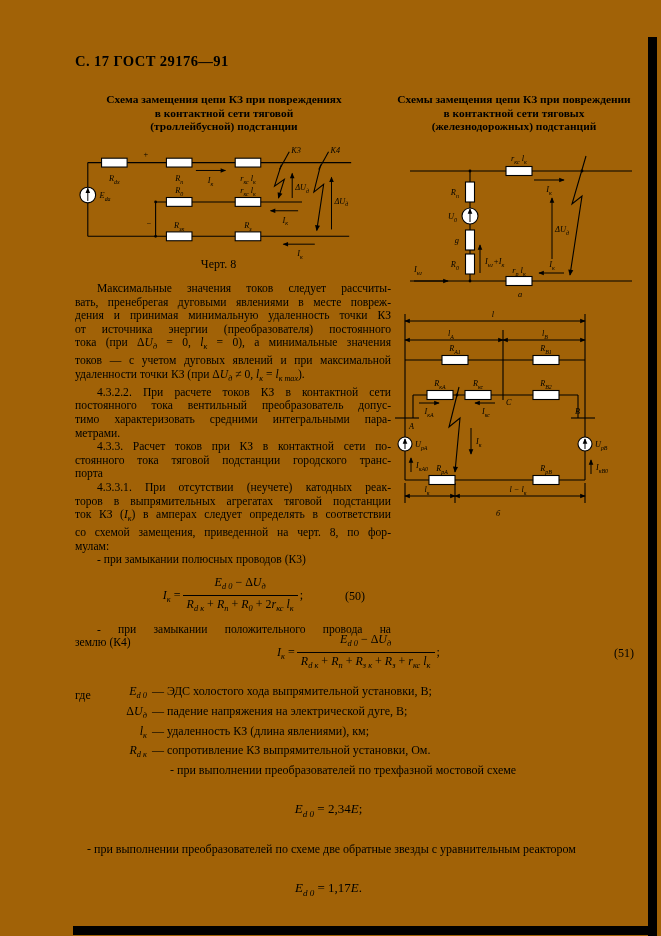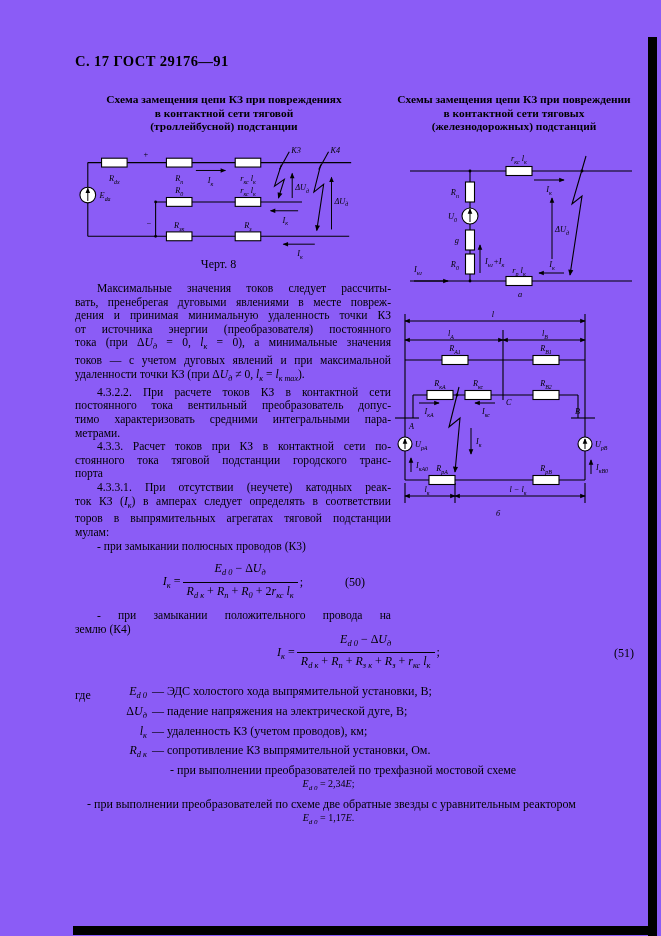--- a/index.html
+++ b/index.html
@@ -1,17 +1,17 @@
 <!DOCTYPE html>
 <html><head>
 <meta charset="utf-8">
 <style>
   html,body{margin:0;padding:0;background:#fff;}
   body{width:661px;height:936px;position:relative;font-family:"Liberation Serif","DejaVu Serif",serif;color:#000;}
-  .page{position:absolute;inset:0;background:#8b5cf6;overflow:hidden;}
+  .page{position:absolute;inset:0;background:#a16207;overflow:hidden;}
 
   #hdr{position:absolute;left:75px;top:53px;font-size:14.6px;font-weight:bold;letter-spacing:.4px;}
 
   .figtitle{position:absolute;font-weight:bold;font-size:11.4px;line-height:13.6px;text-align:center;}
   #ltitle{left:86px;top:93px;width:276px;}
   #rtitle{left:383px;top:93px;width:262px;}
 
   svg{position:absolute;overflow:visible;}
   #fig8{left:76px;top:141px;width:285px;}
   #fig9a{left:402px;top:146px;width:238px;}
@@ -50,21 +50,21 @@
   #widecol{position:absolute;left:75px;top:628px;width:567px;font-size:12px;}
   #f51{margin-top:4px;margin-bottom:10px;}
   .defrow{display:flex;line-height:15.5px;}
   .defterm{flex:none;width:72px;display:flex;justify-content:flex-end;align-items:flex-end;}
   .gde{margin-right:auto;}
   .defdesc{margin-left:5px;flex:1;}
   .wline{margin:0;line-height:15px;}
   #dline1{margin-left:78px;}
   #dline2{margin-left:95px;}
   #dline3{margin-left:12px;margin-top:5px;}
-  .cform{text-align:center;padding-right:60px;margin:0 0;font-size:10px;}
+  .cform{text-align:center;padding-right:60px;margin:23px 0;font-size:13px;}
 
   .scanbar{position:absolute;background:#000;}
   #barR{left:648px;top:37px;width:9px;height:899px;}
   #barB{left:73px;top:926px;width:584px;height:9px;}
 </style>
 </head>
 <body>
 
 <div class="page">
 
@@ -273,22 +273,23 @@
         <div class="tline">тимо характеризовать средними интегральными пара-</div>
         <div class="tline">метрами.</div>
       </div>
     <div class="para">
         <div class="tline">4.3.3. Расчет токов при КЗ в контактной сети по-</div>
         <div class="tline">стоянного тока тяговой подстанции городского транс-</div>
         <div class="tline">порта</div>
       </div>
     <div class="para">
         <div class="tline">4.3.3.1. При отсутствии (неучете) катодных реак-</div>
+        <div class="tline">торов в выпрямительных агрегатах тяговой подстанции</div>
         <div class="tline">ток КЗ (<i>I</i><sub>к</sub>) в амперах следует определять в соответствии</div>
-        <div class="tline">торов в выпрямительных агрегатах тяговой подстанции</div>
+        <div class="tline">со схемой замещения, приведенной на черт. 8, по фор-</div>
         <div class="tline">мулам:</div>
       </div>
     <div class="para">
         <div class="tline">- при замыкании полюсных проводов (К3)</div>
       </div>
 
     <div class="frow" id="f50">
       <span class="fexpr">
           <span><i>I</i><sub>к</sub> = </span>
           <span class="frac">
@@ -330,21 +331,21 @@
       <div class="defrow">
         <span class="defterm">
             <span>Δ<i>U</i><sub>д</sub></span>
           </span>
         <span class="defdesc">— падение напряжения на электрической дуге, В;</span>
       </div>
       <div class="defrow">
         <span class="defterm">
             <span><i>l</i><sub>к</sub></span>
           </span>
-        <span class="defdesc">— удаленность КЗ (учетом проводов), км;</span>
+        <span class="defdesc">— удаленность КЗ (длина явлениями), км;</span>
       </div>
       <div class="defrow">
         <span class="defterm">
             <span><i>R</i><sub>d к</sub></span>
           </span>
         <span class="defdesc">— сопротивление КЗ выпрямительной установки, Ом.</span>
       </div>
     </div>
 
     <p class="wline" id="dline2">- при выполнении преобразователей по трехфазной мостовой схеме</p>

